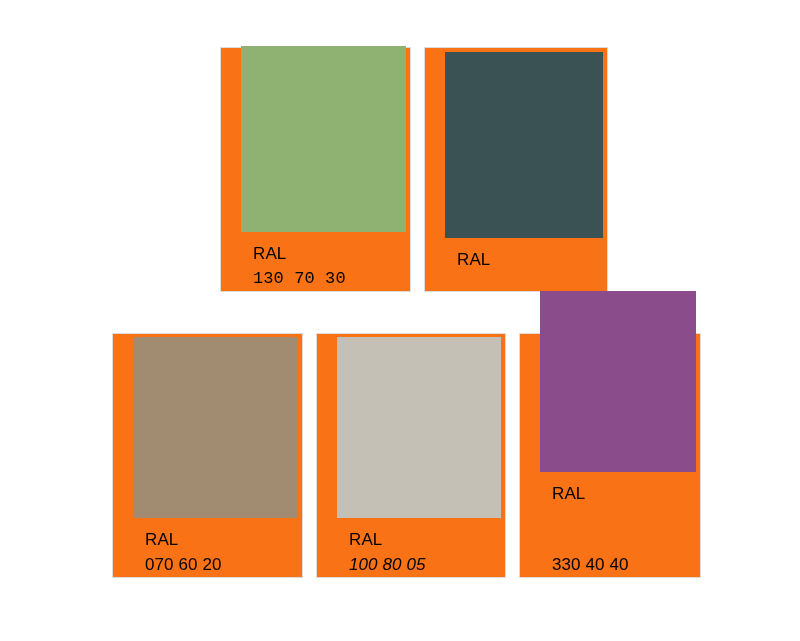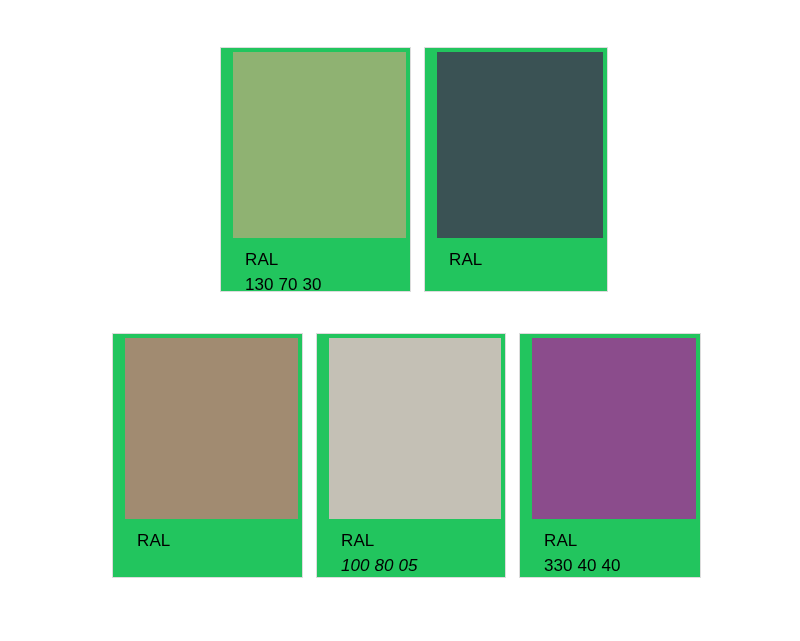--- a/index.html
+++ b/index.html
@@ -19,25 +19,26 @@
     position: relative;
     width: 800px;
     height: 641px;
     background: #ffffff;
   }
 
   
   .swatch-card {
     position: absolute;
     box-sizing: border-box;
-    background: #22c55e;
+    background: #f97316;
     border: 1px solid #dcdcdc;
-    padding: 4px 4px 0 12px;
+    padding: 4px 4px 0 20px;
     display: flex;
     flex-direction: column;
+    justify-content: flex-end;
   }
 
   
   .swatch-chip {
     width: 100%;
     flex: 0 0 auto;
   }
 
   
   .swatch-caption {
@@ -60,42 +61,43 @@
   }
 </style>
 </head>
 <body>
 
 <div id="swatch-board" style="background: rgb(255, 255, 255);">
     <div class="swatch-card" style="left: 220px; top: 47px; width: 191px; height: 245px; border-color: rgb(220, 220, 220);">
       <div class="swatch-chip" style="height: 186px; background: rgb(143, 178, 114);"></div>
       <div class="swatch-caption">
         <span class="caption-brand" style="color: rgb(0, 0, 0);">RAL</span>
-        <span class="caption-code" style="color: rgb(0, 0, 0);">130 70 30</span>
+        <span class="caption-code" style="color: rgb(0, 0, 0); font-family: Liberation Mono, monospace;">130 70 30</span>
       </div>
     </div>
     <div class="swatch-card" style="left: 424px; top: 47px; width: 184px; height: 245px; border-color: rgb(220, 220, 220);">
       <div class="swatch-chip" style="height: 186px; background: rgb(58, 82, 84);"></div>
       <div class="swatch-caption">
         <span class="caption-brand" style="color: rgb(0, 0, 0);">RAL</span>
       </div>
     </div>
     <div class="swatch-card" style="left: 112px; top: 333px; width: 191px; height: 245px; border-color: rgb(220, 220, 220);">
       <div class="swatch-chip" style="height: 181px; background: rgb(161, 139, 113);"></div>
       <div class="swatch-caption">
         <span class="caption-brand" style="color: rgb(0, 0, 0);">RAL</span>
+        <span class="caption-code" style="color: rgb(0, 0, 0);">070 60 20</span>
       </div>
     </div>
     <div class="swatch-card" style="left: 316px; top: 333px; width: 190px; height: 245px; border-color: rgb(220, 220, 220);">
       <div class="swatch-chip" style="height: 181px; background: rgb(196, 192, 181);"></div>
       <div class="swatch-caption">
         <span class="caption-brand" style="color: rgb(0, 0, 0);">RAL</span>
         <span class="caption-code" style="color: rgb(0, 0, 0); font-style: italic;">100 80 05</span>
       </div>
     </div>
     <div class="swatch-card" style="left: 519px; top: 333px; width: 182px; height: 245px; border-color: rgb(220, 220, 220);">
       <div class="swatch-chip" style="height: 181px; background: rgb(139, 76, 140);"></div>
       <div class="swatch-caption">
         <span class="caption-brand" style="color: rgb(0, 0, 0);">RAL</span>
-        <span class="caption-code" style="color: rgb(0, 0, 0);">330 40 40</span>
+        <span class="caption-code" style="color: rgb(0, 0, 0); margin-top: 46px;">330 40 40</span>
       </div>
     </div>
   </div>
 
 </body></html>

